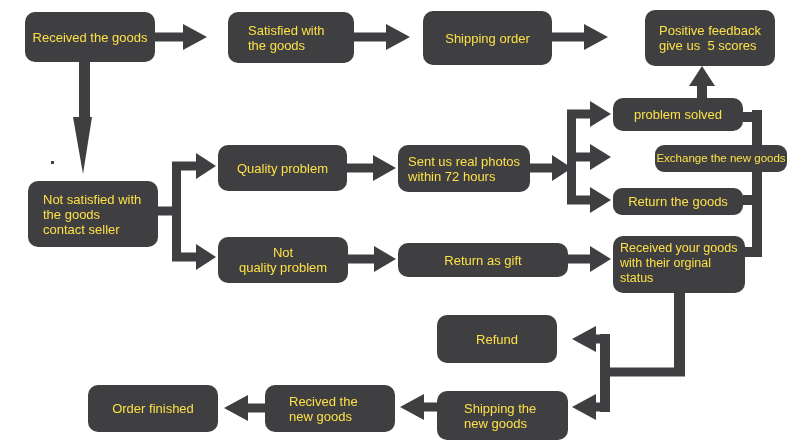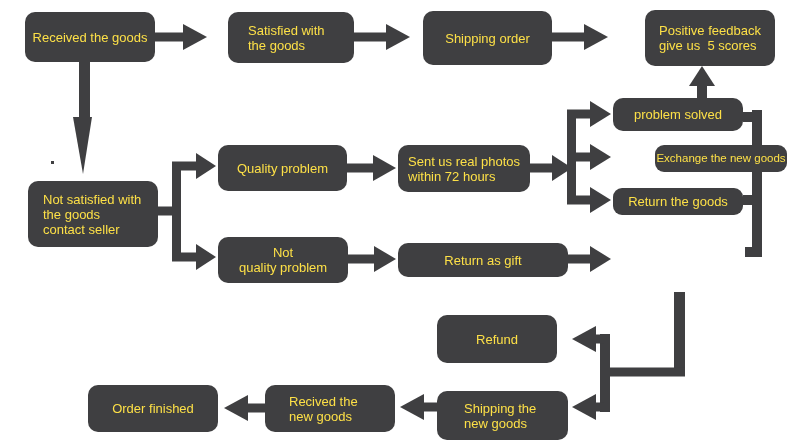--- a/index.html
+++ b/index.html
@@ -143,20 +143,23 @@
 within 72 hours</div>
 
   <div class="node c" style="left:613px;top:98px;width:130px;height:33px;">problem solved</div>
 
   <div class="node c" style="left:398px;top:243px;width:170px;height:34px;">Return as gift</div>
 
   <div class="node c" style="left:613px;top:145px;width:132px;height:27px;font-size:11.5px;border-radius:9px;margin-left:42px;">Exchange the new goods</div>
 
   <div class="node c" style="left:613px;top:188px;width:130px;height:27px;border-radius:9px;">Return the goods</div>
 
+  <div class="node top" style="left:613px;top:236px;width:132px;height:57px;padding:5px 3px 0 7px;font-size:12.5px;">Received your goods
+with their orginal
+status</div>
 
   <div class="node c" style="left:437px;top:315px;width:120px;height:48px;">Refund</div>
 
   <div class="node" style="left:437px;top:383px;width:131px;height:49px;padding-left:27px;margin-top:8px;">Shipping the
 new goods</div>
 
   <div class="node" style="left:265px;top:385px;width:130px;height:47px;padding-left:24px;">Recived the
 new goods</div>
 
   <div class="node c" style="left:88px;top:385px;width:130px;height:47px;">Order finished</div>

